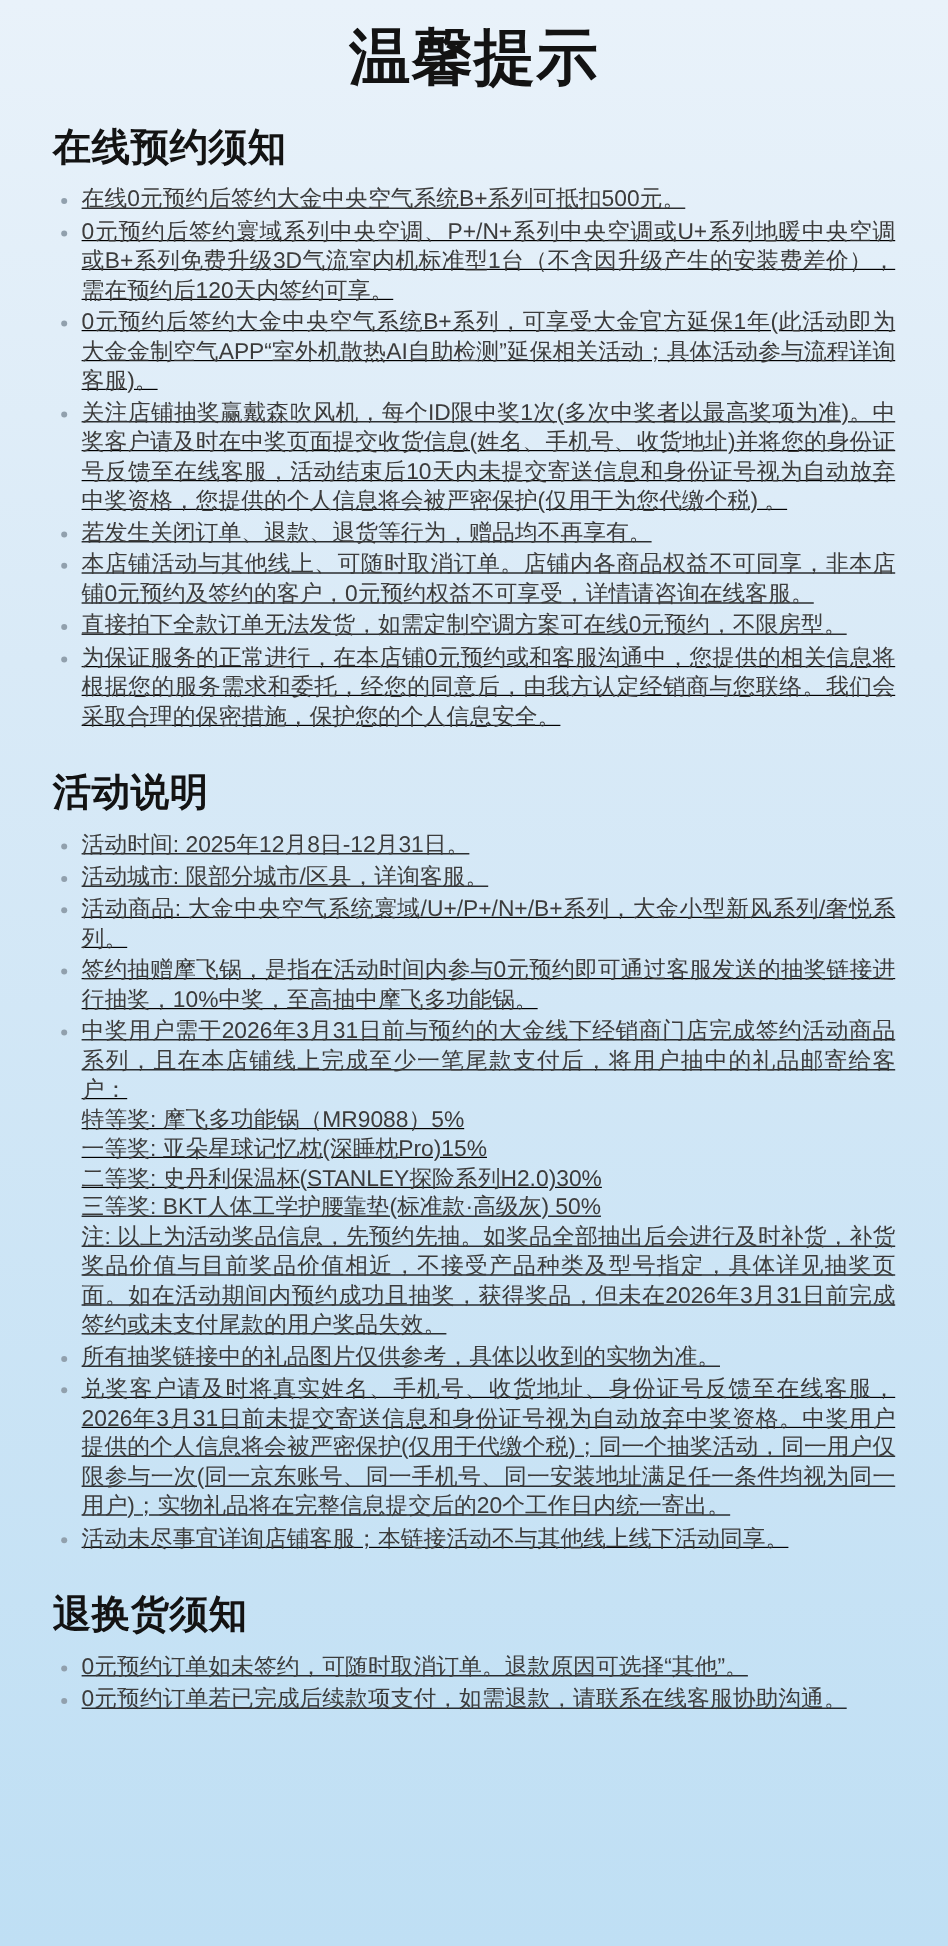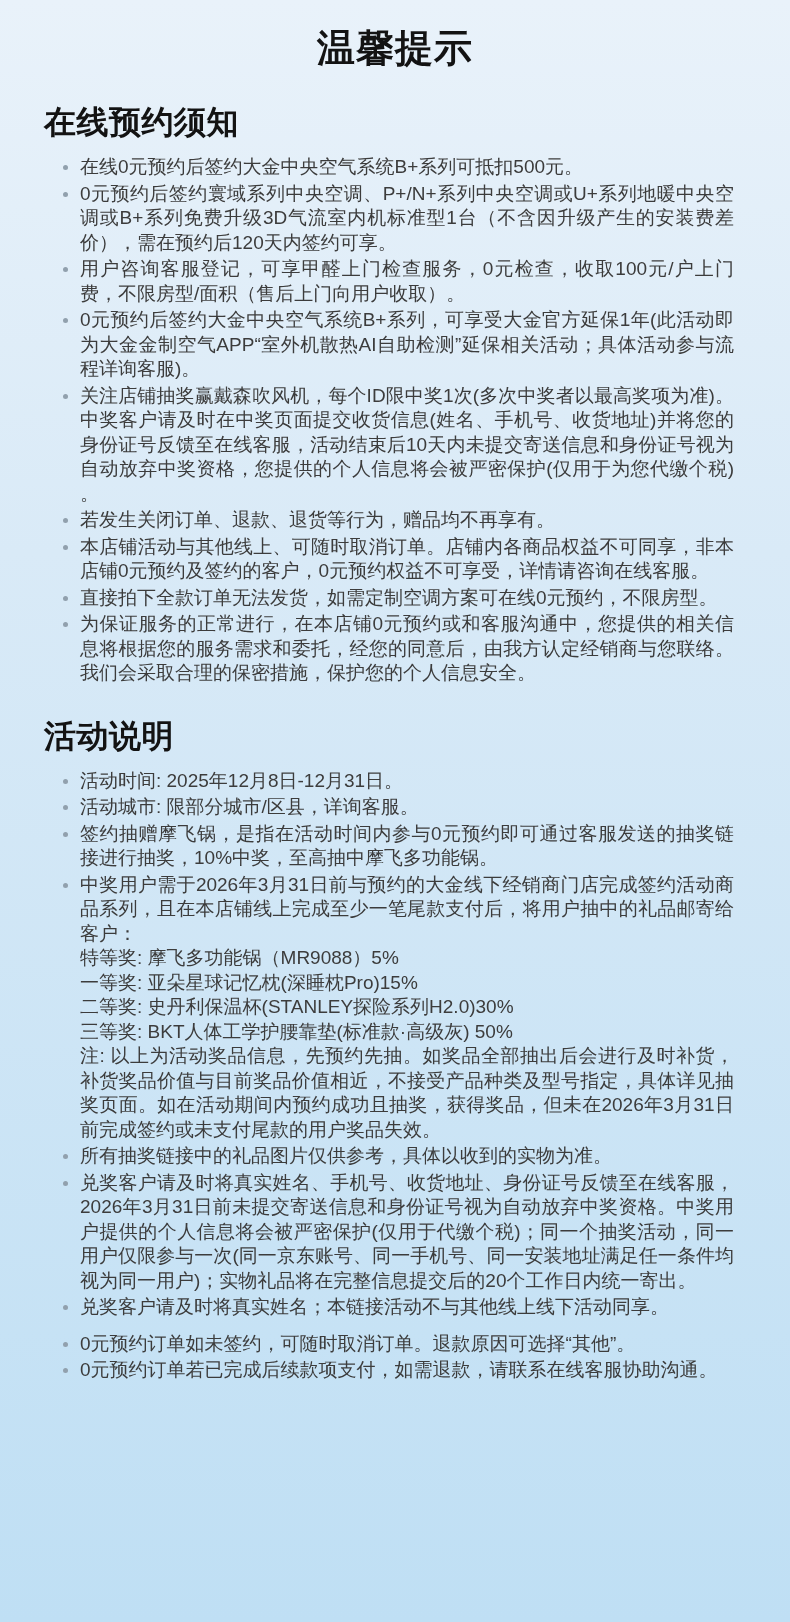--- a/index.html
+++ b/index.html
@@ -14,41 +14,42 @@
     overflow: hidden;
     background: linear-gradient(180deg,
       var(--background-top, #e9f2fa) 0%,
       #d9eaf7 34%,
       var(--background-bottom, #bfdff4) 100%);
     font-family: "Liberation Sans", "DejaVu Sans", sans-serif;
   }
 
   .page-title {
     margin: 0;
-    font-size: 38px;
+    font-size: 51px;
     line-height: 48px;
     font-weight: 700;
     text-align: center;
     letter-spacing: 1px;
     color: var(--heading-text, #0f0f0f);
   }
 
   .section-heading {
     margin: 30px 0 13px 0;
     font-size: 32px;
     line-height: 40px;
     font-weight: 600;
     letter-spacing: 0.5px;
     color: var(--heading-text, #161616);
   }
 
   .notice-list {
     list-style: none;
-    margin: 12px;
+    margin: 0;
     padding: 0;
+    text-decoration: underline;
   }
 
   .notice-item {
     position: relative;
     padding-left: 24px;
     margin: 0 0 2px 0;
     font-size: 19px;
     line-height: 24.5px;
     color: var(--body-text, #3c3c3c);
     white-space: pre-line;
@@ -71,48 +72,49 @@
 
 <div class="page">
 
   <h1 class="page-title">温馨提示</h1>
 
   <section>
     <h2 class="section-heading">在线预约须知</h2>
     <ul class="notice-list">
       <li class="notice-item">在线0元预约后签约大金中央空气系统B+系列可抵扣500元。</li>
       <li class="notice-item">0元预约后签约寰域系列中央空调、P+/N+系列中央空调或U+系列地暖中央空调或B+系列免费升级3D气流室内机标准型1台（不含因升级产生的安装费差价），需在预约后120天内签约可享。</li>
-      <li class="notice-item">用户咨询客服登记，可享甲醛上门检查服务，0元检查，收取100元/户上门费，不限房型/面积（售后上门向用户收取）。</li>
       <li class="notice-item">0元预约后签约大金中央空气系统B+系列，可享受大金官方延保1年(此活动即为大金金制空气APP“室外机散热AI自助检测”延保相关活动；具体活动参与流程详询客服)。</li>
       <li class="notice-item">关注店铺抽奖赢戴森吹风机，每个ID限中奖1次(多次中奖者以最高奖项为准)。中奖客户请及时在中奖页面提交收货信息(姓名、手机号、收货地址)并将您的身份证号反馈至在线客服，活动结束后10天内未提交寄送信息和身份证号视为自动放弃中奖资格，您提供的个人信息将会被严密保护(仅用于为您代缴个税) 。</li>
       <li class="notice-item">若发生关闭订单、退款、退货等行为，赠品均不再享有。</li>
       <li class="notice-item">本店铺活动与其他线上、可随时取消订单。店铺内各商品权益不可同享，非本店铺0元预约及签约的客户，0元预约权益不可享受，详情请咨询在线客服。</li>
       <li class="notice-item">直接拍下全款订单无法发货，如需定制空调方案可在线0元预约，不限房型。</li>
       <li class="notice-item">为保证服务的正常进行，在本店铺0元预约或和客服沟通中，您提供的相关信息将根据您的服务需求和委托，经您的同意后，由我方认定经销商与您联络。我们会采取合理的保密措施，保护您的个人信息安全。</li>
     </ul>
   </section>
 
   <section>
     <h2 class="section-heading">活动说明</h2>
     <ul class="notice-list">
       <li class="notice-item">活动时间: 2025年12月8日-12月31日。</li>
       <li class="notice-item">活动城市: 限部分城市/区县，详询客服。</li>
+      <li class="notice-item">活动商品: 大金中央空气系统寰域/U+/P+/N+/B+系列，大金小型新风系列/奢悦系列。</li>
       <li class="notice-item">签约抽赠摩飞锅，是指在活动时间内参与0元预约即可通过客服发送的抽奖链接进行抽奖，10%中奖，至高抽中摩飞多功能锅。</li>
       <li class="notice-item">中奖用户需于2026年3月31日前与预约的大金线下经销商门店完成签约活动商品系列，且在本店铺线上完成至少一笔尾款支付后，将用户抽中的礼品邮寄给客户：
 特等奖: 摩飞多功能锅（MR9088）5%
 一等奖: 亚朵星球记忆枕(深睡枕Pro)15%
 二等奖: 史丹利保温杯(STANLEY探险系列H2.0)30%
 三等奖: BKT人体工学护腰靠垫(标准款·高级灰) 50%
 注: 以上为活动奖品信息，先预约先抽。如奖品全部抽出后会进行及时补货，补货奖品价值与目前奖品价值相近，不接受产品种类及型号指定，具体详见抽奖页面。如在活动期间内预约成功且抽奖，获得奖品，但未在2026年3月31日前完成签约或未支付尾款的用户奖品失效。</li>
       <li class="notice-item">所有抽奖链接中的礼品图片仅供参考，具体以收到的实物为准。</li>
       <li class="notice-item">兑奖客户请及时将真实姓名、手机号、收货地址、身份证号反馈至在线客服，2026年3月31日前未提交寄送信息和身份证号视为自动放弃中奖资格。中奖用户提供的个人信息将会被严密保护(仅用于代缴个税)；同一个抽奖活动，同一用户仅限参与一次(同一京东账号、同一手机号、同一安装地址满足任一条件均视为同一用户)；实物礼品将在完整信息提交后的20个工作日内统一寄出。</li>
-      <li class="notice-item">兑奖客户请及时将真实姓名；本链接活动不与其他线上线下活动同享。</li>
+      <li class="notice-item">活动未尽事宜详询店铺客服；本链接活动不与其他线上线下活动同享。</li>
     </ul>
   </section>
 
   <section>
+    <h2 class="section-heading">退换货须知</h2>
     <ul class="notice-list">
       <li class="notice-item">0元预约订单如未签约，可随时取消订单。退款原因可选择“其他”。</li>
       <li class="notice-item">0元预约订单若已完成后续款项支付，如需退款，请联系在线客服协助沟通。</li>
     </ul>
   </section>
 
 </div>
 
 </body></html>

